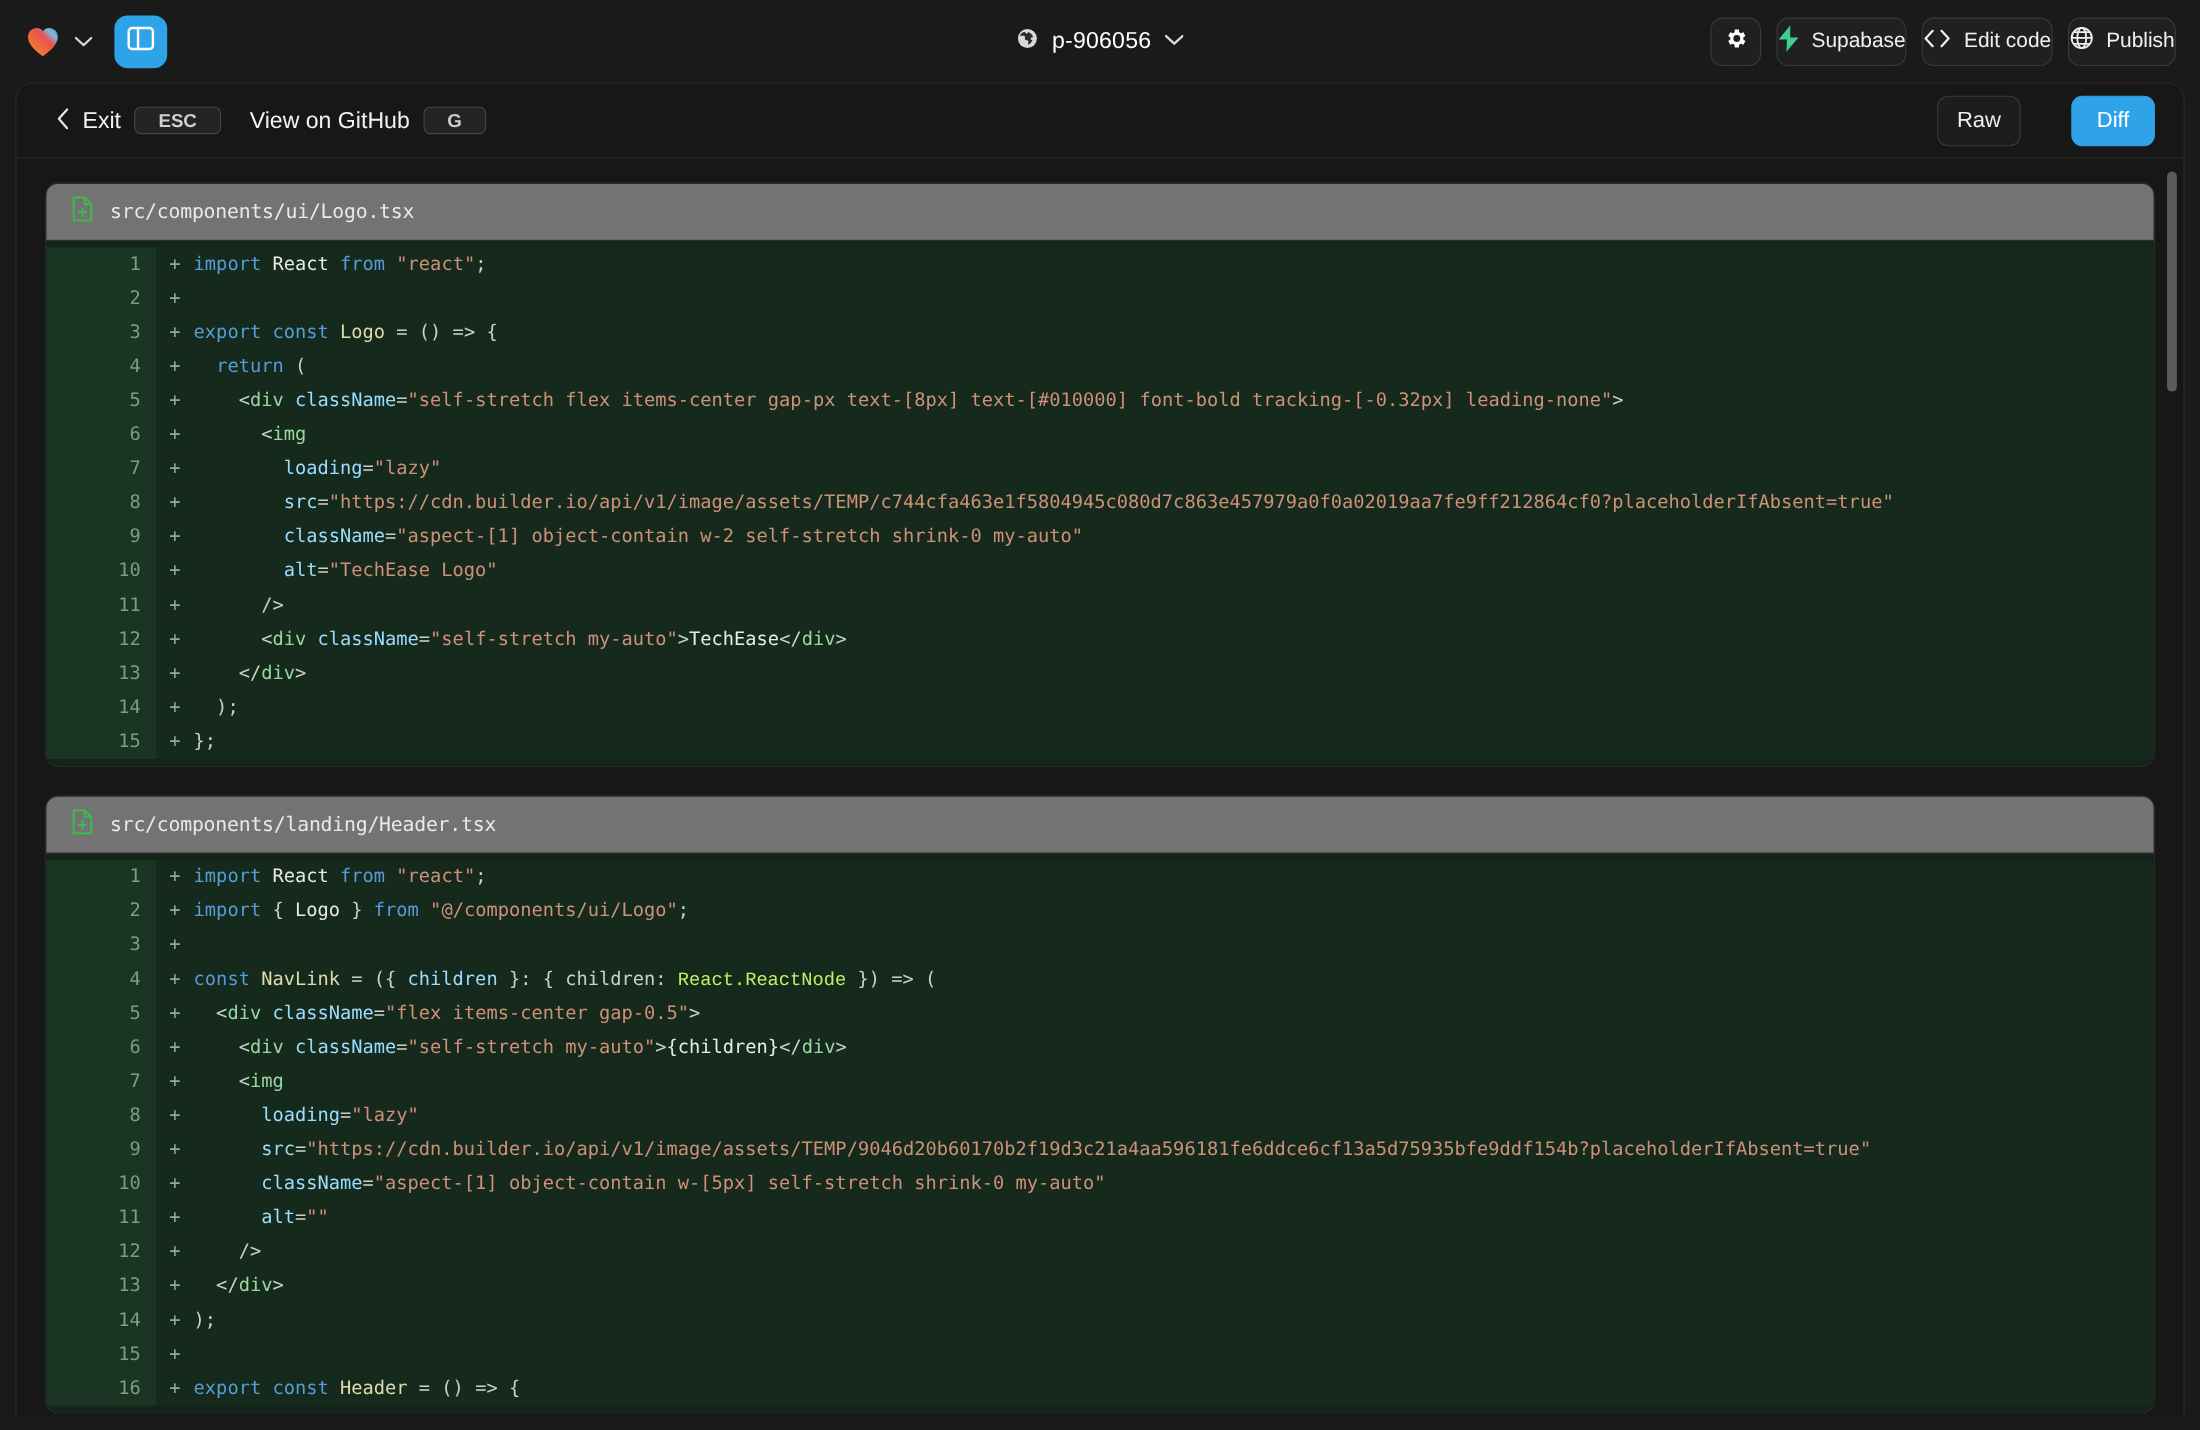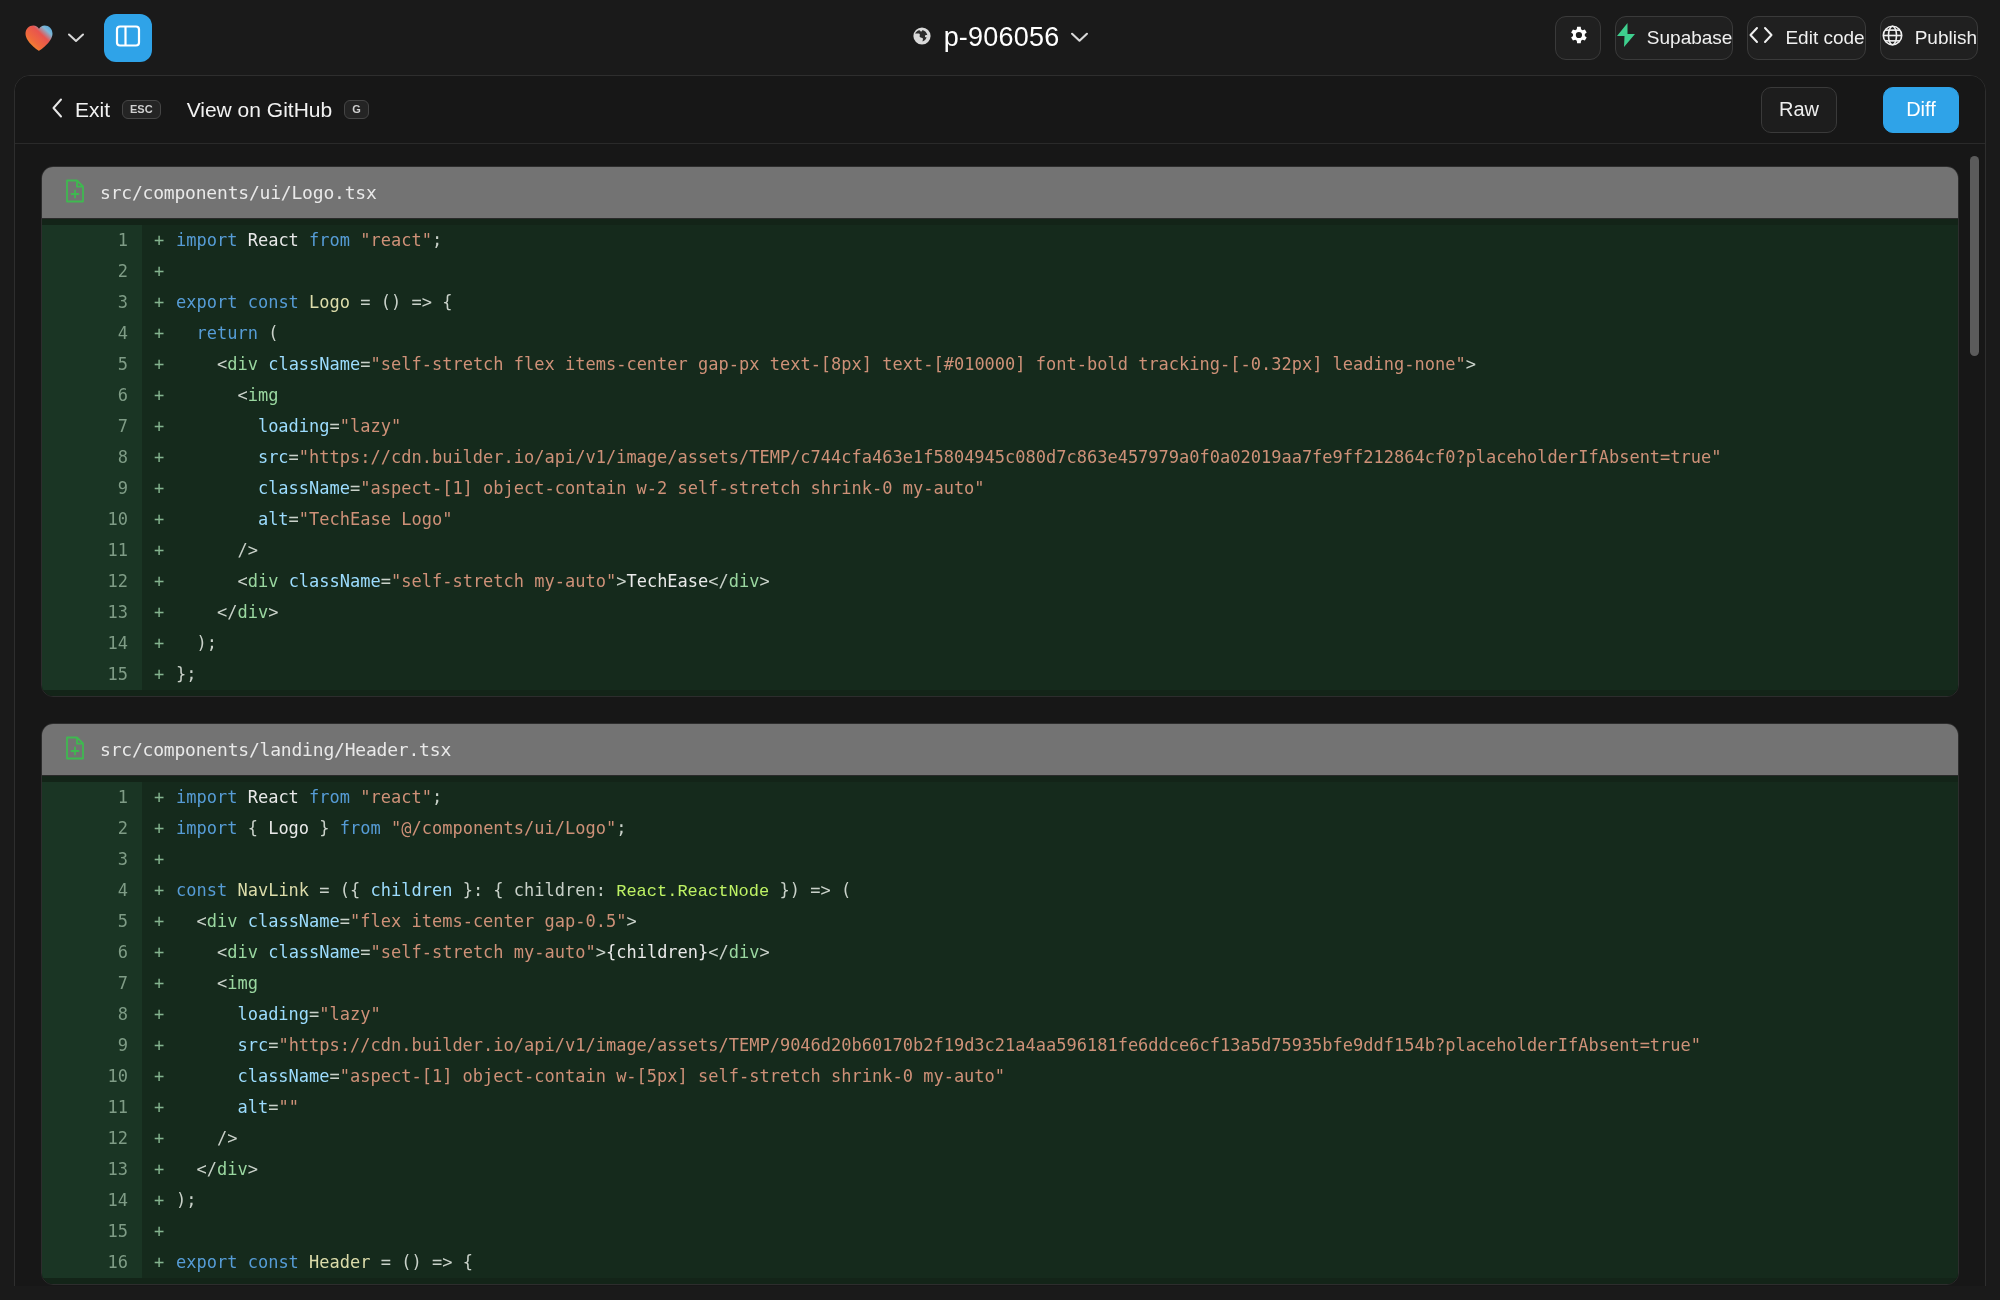--- a/index.html
+++ b/index.html
@@ -56,21 +56,21 @@
   #project-pill {
     display: flex;
     align-items: center;
     gap: 12px;
     pointer-events: auto;
     cursor: pointer;
     padding: 4px 8px;
   }
   #project-name {
     color: #ffffff;
-    font-size: 27px;
+    font-size: 21px;
     letter-spacing: 0.2px;
   }
 
   #topbar-right {
     margin-left: auto;
     display: flex;
     align-items: center;
     gap: 14px;
     position: relative;
     z-index: 5;
@@ -117,23 +117,23 @@
   }
   .ph-label {
     color: #f2f2f2;
     font-size: 21px;
   }
   .kbd {
     border: 1px solid #454545;
     border-radius: 6px;
     background: #242424;
     color: #cfcfcf;
-    font-size: 11px;
+    font-size: 17px;
     font-weight: bold;
-    padding: 3px 7px;
+    padding: 3px 21px;
     line-height: 1;
     font-family: "Liberation Sans", sans-serif;
   }
   .back-chev { color: #e6e6e6; font-size: 22px; line-height: 1; }
 
   #ph-right {
     margin-left: auto;
     display: flex;
     align-items: center;
     gap: 10px;

